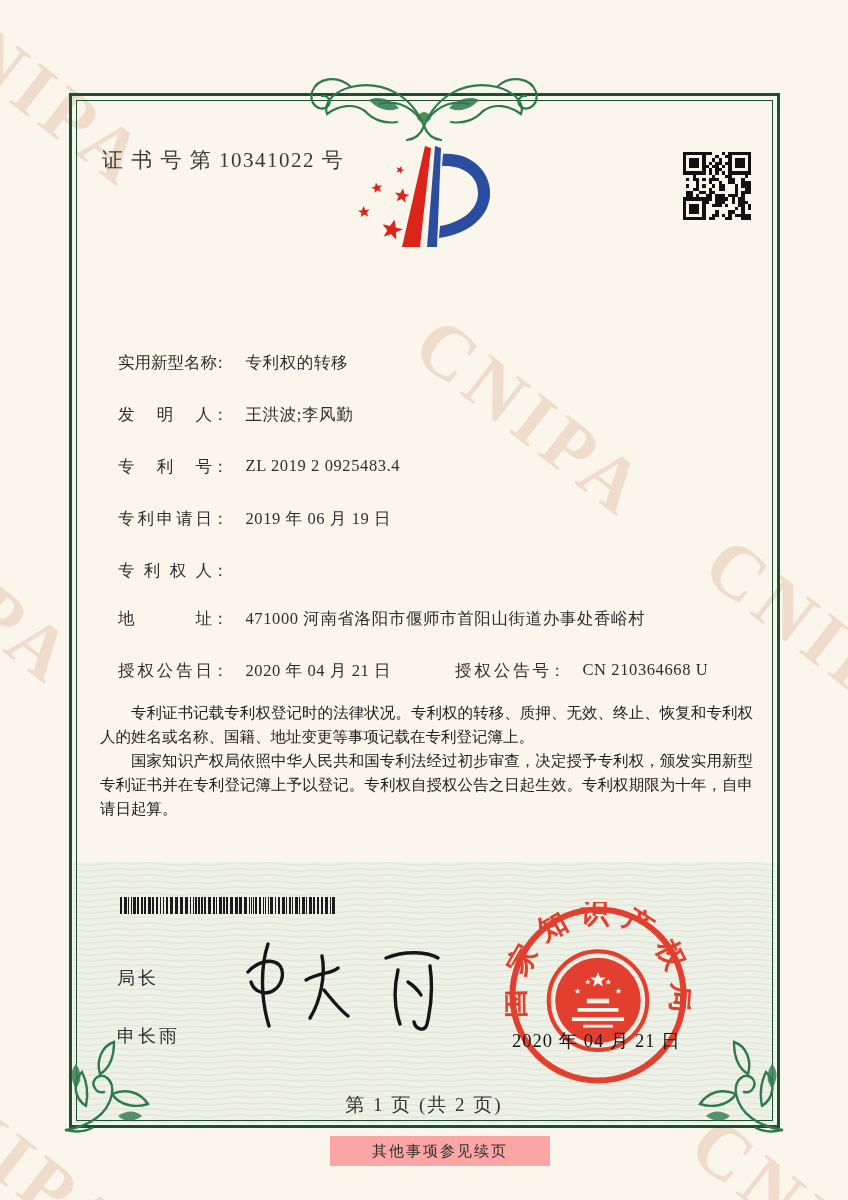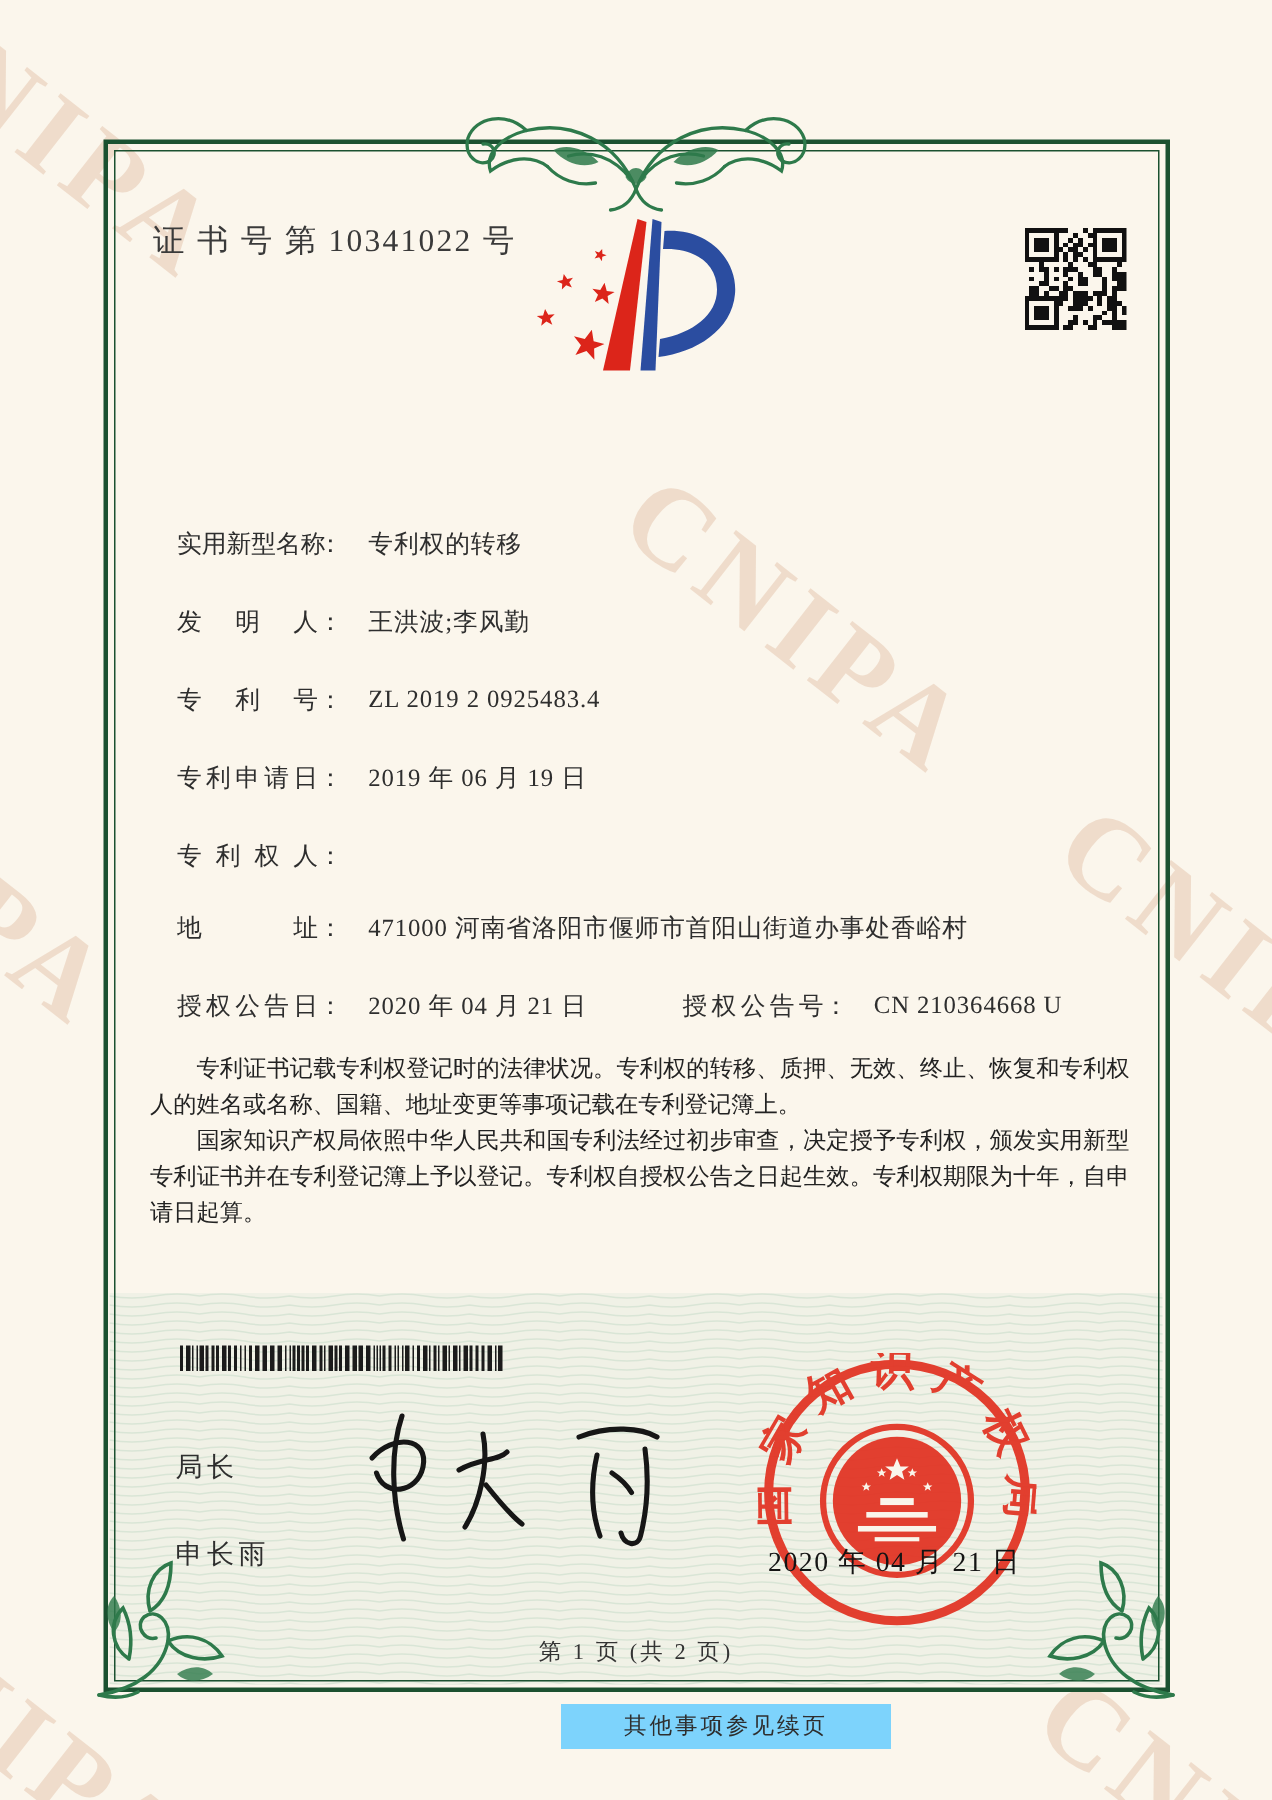--- a/index.html
+++ b/index.html
@@ -47,26 +47,26 @@
   #barcode span{display:block;background:#1b1b1b;}
 
   .sig-title{position:absolute;left:117px;top:966px;font-size:18px;letter-spacing:3px;z-index:4;}
   .sig-name{position:absolute;left:117px;top:1000px;font-size:18px;letter-spacing:3px;z-index:4;margin-top:24px;}
   #signature{position:absolute;left:238px;top:928px;z-index:4;}
 
   #seal{position:absolute;left:505px;top:902px;z-index:4;opacity:0.93;}
   .seal-date{position:absolute;left:512px;top:1028px;font-size:18.5px;letter-spacing:1px;
              color:#141414;z-index:5;white-space:nowrap;}
 
-  .page-num{position:absolute;left:0;top:1092px;width:100%;text-align:center;font-size:15px;
+  .page-num{position:absolute;left:0;top:1092px;width:100%;text-align:center;font-size:19px;
             letter-spacing:2px;color:#333;z-index:4;}
 
   .cont-note{position:absolute;left:330px;top:1136px;width:220px;height:30px;line-height:30px;
-             background:#7dd3fc;text-align:center;font-size:15px;letter-spacing:2px;
-             color:#2e2e2e;z-index:4;margin-left:44px;}
+             background:#fca5a5;text-align:center;font-size:15px;letter-spacing:2px;
+             color:#2e2e2e;z-index:4;}
 </style>
 </head>
 <body>
 
 <div class="page">
 
   <div class="wm" style="left:-48px;top:-30px">CNIPA</div>
   <div class="wm" style="left:452px;top:300px">CNIPA</div>
   <div class="wm" style="left:-120px;top:468px">CNIPA</div>
   <div class="wm" style="left:742px;top:520px">CNIPA</div>

